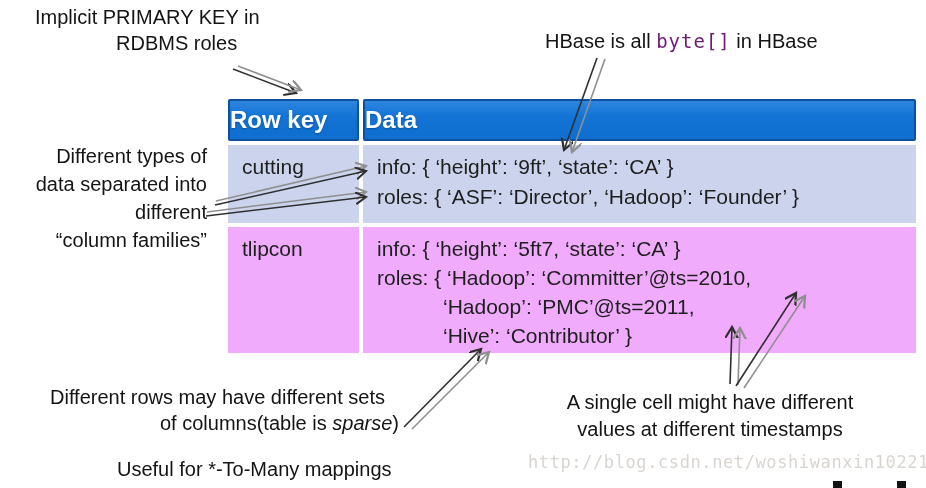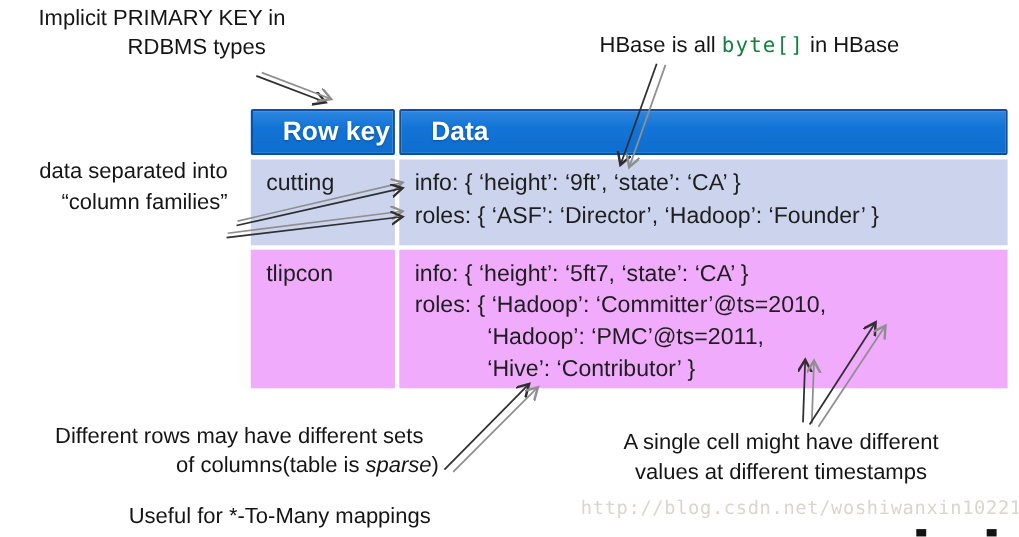--- a/index.html
+++ b/index.html
@@ -1,33 +1,33 @@
 <!DOCTYPE html>
 <html><head>
 <meta charset="utf-8">
 <style>
   html,body{margin:0;padding:0;background:#fff;}
   .stage{
     position:relative;width:926px;height:488px;background:#ffffff;
     font-family:"Liberation Sans",sans-serif;color:#141414;overflow:hidden;
   }
   .ann{position:absolute;font-size:20px;color:#141414;white-space:nowrap;}
-  .ann .mono{font-family:"DejaVu Sans Mono",monospace;font-size:19px;letter-spacing:1px;color:#15803d;}
+  .ann .mono{font-family:"DejaVu Sans Mono",monospace;font-size:19px;letter-spacing:1px;color:#701a75;}
   .ital{font-style:italic;}
   
   .hbtable{
     position:absolute;left:228px;top:99px;width:688px;
     display:grid;grid-template-columns:131px 553px;grid-template-rows:42px 78px 126px;
     gap:4px;background:#ffffff;
   }
   .hcell{
     background:linear-gradient(180deg,#2e86de 0%,#1274d6 40%,#0f6ecf 100%);
     border:2px solid #0d4fa0;border-radius:2px;box-sizing:border-box;
     color:#ffffff;font-weight:bold;font-size:24px;
-    display:flex;align-items:center;padding-left:27px;
+    display:flex;align-items:center;padding-left:0;
     text-shadow:0 1px 2px rgba(0,40,90,.45);
   }
   .bcell{box-sizing:border-box;padding:7px 0 0 14px;font-size:21px;line-height:30px;color:#1e1e1e;}
   .kcell{}
   .r1{background:#ccd4ed;}
   .r2{background:#f0abfc;}
   .r2 .dline{line-height:29px;}
   .indent{padding-left:66px;}
   .dline{white-space:nowrap;}
   
@@ -38,28 +38,30 @@
   }
   .blacksq{position:absolute;width:9px;height:7px;background:#121212;}
   svg.overlay{position:absolute;left:0;top:0;pointer-events:none;}
 </style>
 </head>
 <body>
 
 <div class="stage">
 
   <div class="ann" style="left:35px;top:6px;">Implicit PRIMARY KEY in</div>
-  <div class="ann" style="left:116px;top:32px;">RDBMS types</div>
+  <div class="ann" style="left:116px;top:32px;">RDBMS roles</div>
 
   <div class="ann" style="left:545px;top:30px;">
     <span>HBase is all </span><span class="mono">byte[]</span><span> in HBase</span>
   </div>
 
   <div class="ann" style="left:0px;top:142px;width:207px;text-align:right;line-height:28px;">
+    <div>Different types of</div>
     <div>data separated into</div>
+    <div>different</div>
     <div>“column families”</div>
   </div>
 
   <div class="hbtable">
     <div class="hcell">Row key</div>
     <div class="hcell">Data</div>
 
     <div class="bcell kcell r1">cutting</div>
     <div class="bcell r1">
       <div class="dline">info: { ‘height’: ‘9ft’, ‘state’: ‘CA’ }</div>

